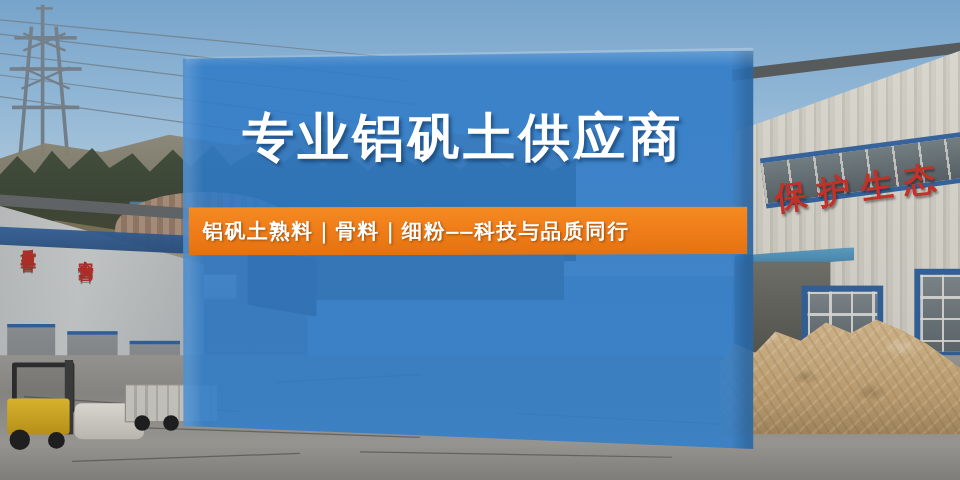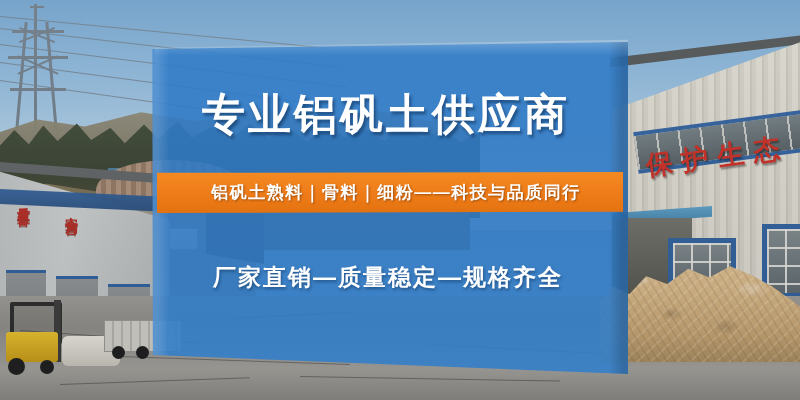--- a/index.html
+++ b/index.html
@@ -119,21 +119,21 @@
      clip-path:polygon(0 52%,6% 40%,14% 46%,22% 32%,32% 38%,42% 26%,52% 33%,62% 24%,72% 31%,82% 40%,92% 52%,100% 62%,100% 100%,0 100%);}
   .oregrain{position:absolute;inset:0;opacity:.5;
      background:
        repeating-linear-gradient(58deg,rgba(120,95,60,.30) 0 2px,transparent 2px 7px),
        repeating-linear-gradient(-43deg,rgba(255,245,220,.30) 0 2px,transparent 2px 9px);}
 
   
   .photoTone{position:absolute;inset:0;background:linear-gradient(180deg,rgba(255,248,230,.06),rgba(20,25,35,.10));}
 
   
-  .panelWrap{position:absolute;left:0;top:0;width:800px;height:400px;}
+  .panelWrap{position:absolute;left:0;top:0;width:800px;height:400px;font-family:Liberation Mono, monospace;}
   .panel{position:absolute;left:150px;top:40px;width:478px;height:348px;
          background:linear-gradient(180deg,rgba(50,125,200,.90) 0%,rgba(46,120,196,.88) 48%,rgba(52,128,202,.90) 100%);
          clip-path:polygon(0.5% 2.6%,100% 0.6%,100% 96%,0.6% 90.5%);
          box-shadow:0 6px 16px rgba(0,0,0,.35);}
   .panelEdge{position:absolute;left:150px;top:40px;width:478px;height:348px;
          clip-path:polygon(0.5% 2.6%,100% 0.6%,100% 96%,0.6% 90.5%);
          background:linear-gradient(90deg,rgba(255,255,255,.14) 0 1.5%,transparent 4%),
                     linear-gradient(270deg,rgba(0,0,0,.16) 0 1.2%,transparent 4%);}
   .panelTopGlow{position:absolute;left:150px;top:34px;width:478px;height:22px;
          background:linear-gradient(180deg,rgba(255,255,255,.35),rgba(255,255,255,0));
@@ -142,21 +142,21 @@
   
   .headline{position:absolute;left:150px;top:86px;width:472px;text-align:center;
             color:#ffffff;font-weight:bold;font-size:43px;letter-spacing:3px;
             text-shadow:2px 3px 3px rgba(10,40,80,.55);white-space:nowrap;}
 
   
   .ribbon{position:absolute;left:157px;top:172px;width:466px;height:41px;
           background:linear-gradient(180deg,#f48a22 0%,#ef7c18 52%,#e27210 100%);
           box-shadow:0 3px 7px rgba(0,0,0,.35);
           clip-path:polygon(0 2%,100% 0,100% 97%,0 100%);}
-  .ribbon span{position:absolute;left:0;right:0;top:9px;text-align:center;color:#ffffff;
+  .ribbon span{position:absolute;left:0;right:0;top:9px;text-align:left;color:#ffffff;
           font-weight:bold;font-size:17px;letter-spacing:1.5px;white-space:nowrap;
           text-shadow:1px 1px 2px rgba(90,40,0,.55);margin-left:12px;}
 
   
   .bodyline{position:absolute;left:150px;width:476px;text-align:center;color:#ffffff;
             font-weight:bold;font-size:23px;letter-spacing:2px;white-space:nowrap;
             text-shadow:1px 2px 3px rgba(10,40,80,.5);}
   .bl1{top:262px;}
   .bl2{top:306px;}
 </style>
@@ -254,16 +254,15 @@
     <div class="panel"></div>
     <div class="panelEdge"></div>
     <div class="panelTopGlow"></div>
 
     <div class="headline">专业铝矾土供应商</div>
 
     <div class="ribbon">
       <span>铝矾土熟料｜骨料｜细粉——科技与品质同行</span>
     </div>
 
-    <div class="bodyline bl1">厂家直销—质量稳定—规格齐全</div>
   </div>
 
 </div>
 
 </body></html>

